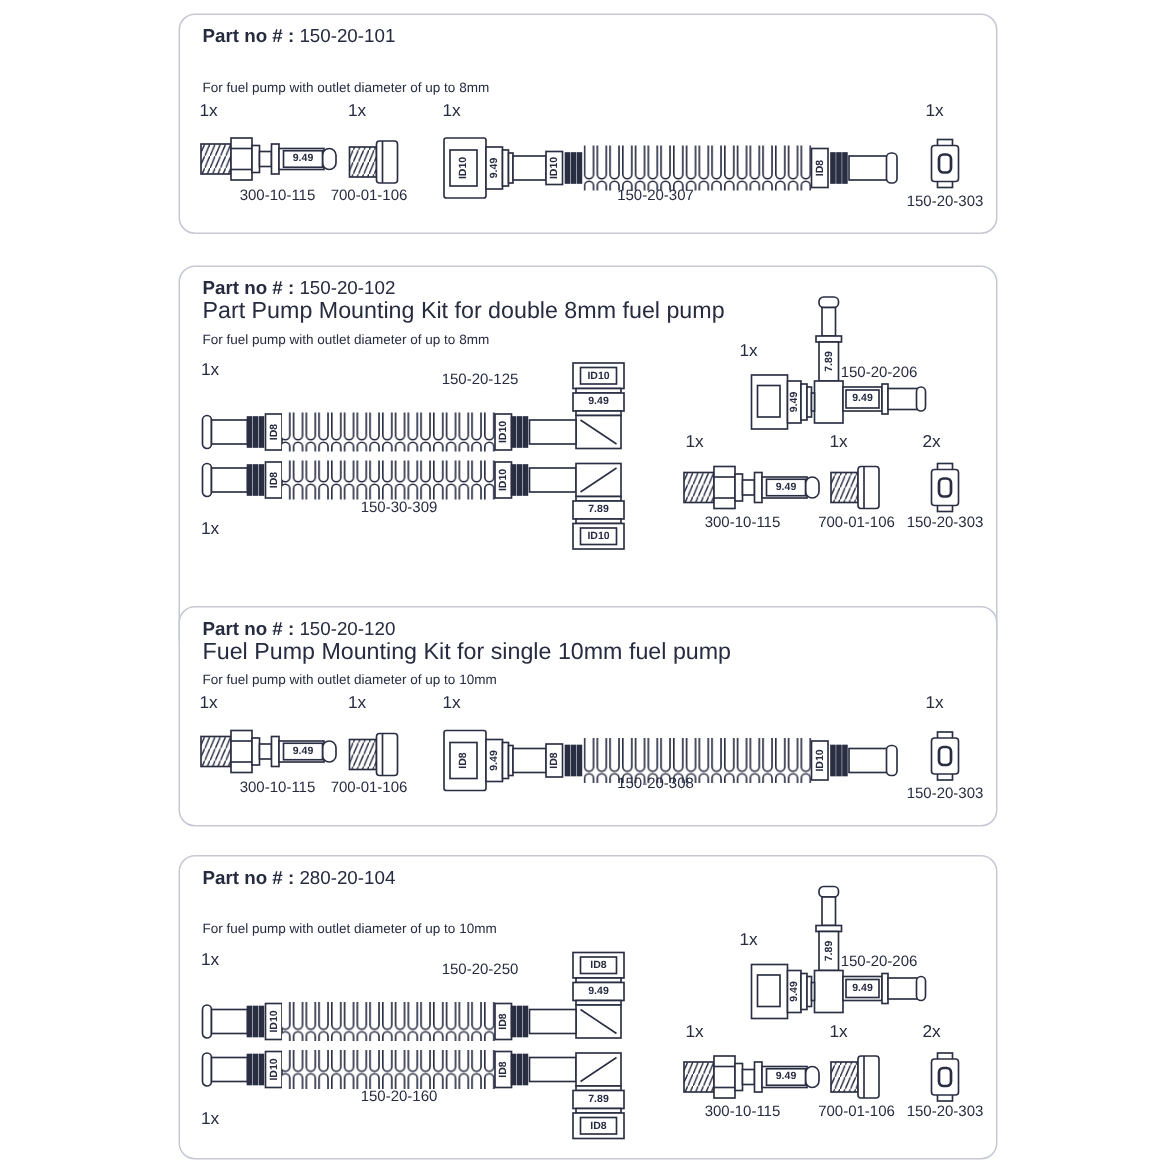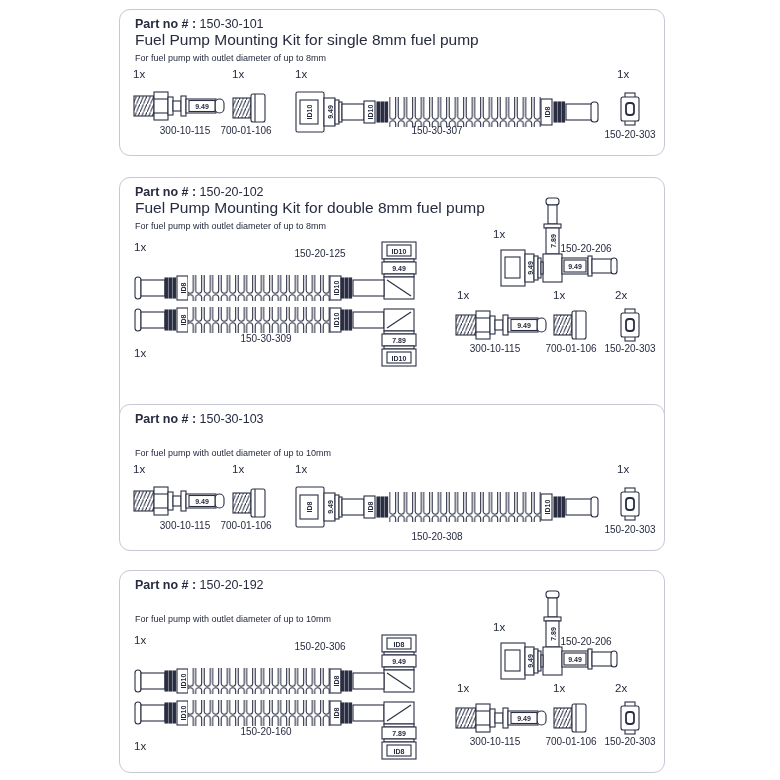--- a/index.html
+++ b/index.html
@@ -149,22 +149,21 @@
       <rect x="5" y="59" width="15" height="21"></rect>
       <rect x="25" y="56" width="9" height="28"></rect>
       <rect x="34" y="58" width="4" height="24"></rect>
       <rect x="38" y="60" width="3" height="20"></rect>
       <rect x="41" y="64" width="2" height="12"></rect>
     </g>
   </defs>
 </svg>
 
 <section class="panel p1">
-  <div class="h-part"><b>Part no # :</b> <span>150-30-101</span></div>
-  <div class="h-title">Fuel Pump Mounting Kit for single 8mm fuel pump</div>
+  <div class="h-part"><b>Part no # :</b> <span>150-20-101</span></div>
   <div class="h-sub">For fuel pump with outlet diameter of up to 8mm</div>
 
   <span class="qty" style="left:13px;top:59px">1x</span>
   <div class="draw" style="left:13px;top:78px;width:94px;height:36px">
     <svg width="94" height="36">
         <use href="#s-fitting"></use>
       </svg>
     <span class="hlab" style="left:69px;top:18px">9.49</span>
   </div>
   <span class="cap" style="left:65px;top:116px">300-10-115</span>
@@ -180,34 +179,34 @@
   <span class="qty" style="left:175px;top:59px">1x</span>
   <div class="draw" style="left:175px;top:80px;width:312px;height:44px">
     <svg width="312" height="44">
         <use href="#s-hose"></use>
       </svg>
     <span class="rlab" style="left:14px;top:22px">ID10</span>
     <span class="rlab" style="left:34.5px;top:22px">9.49</span>
     <span class="rlab" style="left:74.5px;top:22px">ID10</span>
     <span class="rlab" style="left:251.5px;top:22px">ID8</span>
   </div>
-  <span class="cap" style="left:317px;top:116px">150-30-307</span>
+  <span class="cap" style="left:317px;top:116px">150-20-307</span>
 
   <span class="qty" style="left:497px;top:59px">1x</span>
   <div class="draw" style="left:499px;top:82px;width:22px;height:34px">
     <svg width="22" height="34">
         <use href="#s-clip"></use>
       </svg>
   </div>
   <span class="cap" style="left:510px;top:120px">150-20-303</span>
 </section>
 
 <section class="panel p2">
   <div class="h-part"><b>Part no # :</b> <span>150-20-102</span></div>
-  <div class="h-title">Fuel Pump Mounting Kit for double 8mm fuel pump</div>
+  <div class="h-title">Part Pump Mounting Kit for double 8mm fuel pump</div>
   <div class="h-sub">For fuel pump with outlet diameter of up to 8mm</div>
 
   <span class="qty" style="left:14px;top:64px">1x</span>
   <span class="cap" style="left:200px;top:71px">150-20-125</span>
   <div class="draw" style="left:15px;top:64px;width:285px;height:78px">
     <svg width="285" height="78">
         <use href="#s-elbow-up"></use>
       </svg>
     <span class="hlab" style="left:264px;top:8.5px">ID10</span>
     <span class="hlab" style="left:264px;top:26px">9.49</span>
@@ -258,21 +257,22 @@
   <span class="qty" style="left:495px;top:112px">2x</span>
   <div class="draw" style="left:499px;top:130px;width:22px;height:34px">
     <svg width="22" height="34">
         <use href="#s-clip"></use>
       </svg>
   </div>
   <span class="cap" style="left:510px;top:166px">150-20-303</span>
 </section>
 
 <section class="panel p3">
-  <div class="h-part"><b>Part no # :</b> <span>150-30-103</span></div>
+  <div class="h-part"><b>Part no # :</b> <span>150-20-120</span></div>
+  <div class="h-title">Fuel Pump Mounting Kit for single 10mm fuel pump</div>
   <div class="h-sub">For fuel pump with outlet diameter of up to 10mm</div>
 
   <span class="qty" style="left:13px;top:59px">1x</span>
   <div class="draw" style="left:13px;top:78px;width:94px;height:36px">
     <svg width="94" height="36">
         <use href="#s-fitting"></use>
       </svg>
     <span class="hlab" style="left:69px;top:18px">9.49</span>
   </div>
   <span class="cap" style="left:65px;top:116px">300-10-115</span>
@@ -288,37 +288,37 @@
   <span class="qty" style="left:175px;top:59px">1x</span>
   <div class="draw" style="left:175px;top:80px;width:312px;height:44px">
     <svg width="312" height="44">
         <use href="#s-hose"></use>
       </svg>
     <span class="rlab" style="left:14px;top:22px">ID8</span>
     <span class="rlab" style="left:34.5px;top:22px">9.49</span>
     <span class="rlab" style="left:74.5px;top:22px">ID8</span>
     <span class="rlab" style="left:251.5px;top:22px">ID10</span>
   </div>
-  <span class="cap" style="left:317px;top:127px">150-20-308</span>
+  <span class="cap" style="left:317px;top:113px">150-20-308</span>
 
   <span class="qty" style="left:497px;top:59px">1x</span>
   <div class="draw" style="left:499px;top:82px;width:22px;height:34px">
     <svg width="22" height="34">
         <use href="#s-clip"></use>
       </svg>
   </div>
   <span class="cap" style="left:510px;top:120px">150-20-303</span>
 </section>
 
 <section class="panel p4">
-  <div class="h-part"><b>Part no # :</b> <span>150-20-192</span></div>
+  <div class="h-part"><b>Part no # :</b> <span>280-20-104</span></div>
   <div class="h-sub">For fuel pump with outlet diameter of up to 10mm</div>
 
   <span class="qty" style="left:14px;top:64px">1x</span>
-  <span class="cap" style="left:200px;top:71px">150-20-306</span>
+  <span class="cap" style="left:200px;top:71px">150-20-250</span>
   <div class="draw" style="left:15px;top:64px;width:285px;height:78px">
     <svg width="285" height="78">
         <use href="#s-elbow-up"></use>
       </svg>
     <span class="hlab" style="left:264px;top:8.5px">ID8</span>
     <span class="hlab" style="left:264px;top:26px">9.49</span>
     <span class="rlab" style="left:47.5px;top:46px">ID10</span>
     <span class="rlab" style="left:200.5px;top:46px">ID8</span>
   </div>
 

